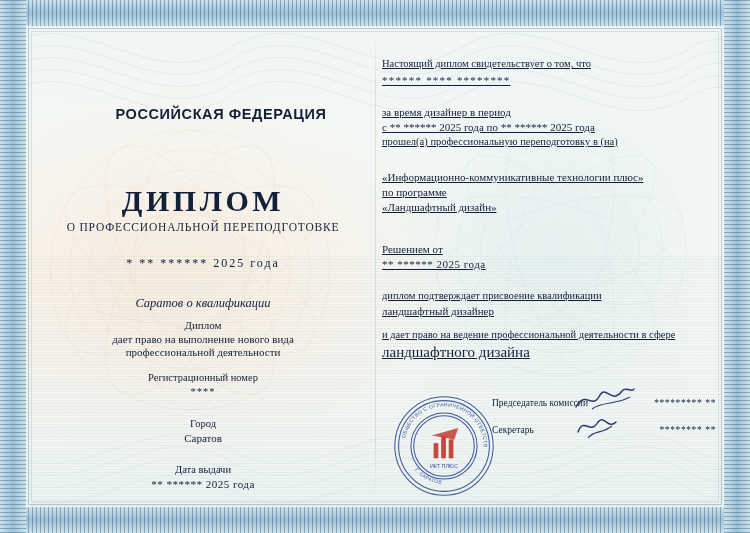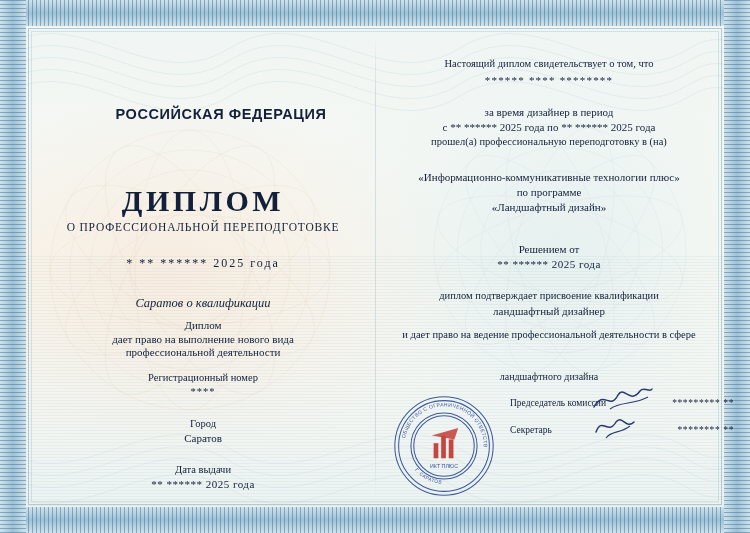--- a/index.html
+++ b/index.html
@@ -264,43 +264,44 @@
     font-size: 11px;
     letter-spacing: 0.5px;
     color: #12203a;
   }
 
   
   .r-line {
     position: absolute;
     left: 0;
     width: 100%;
-    text-align: center;
-    color: #12203a;
+    text-align: left;
+    color: #12203a;
+    text-decoration: underline;
   }
   .r-intro    { top: 24px;  font-size: 10.5px; }
   .r-name     { top: 40px;  font-size: 11px; letter-spacing: 1.2px; }
   .r-period   { top: 72px;  font-size: 11px; }
   .r-dates    { top: 87px;  font-size: 11px; }
   .r-passed   { top: 102px; font-size: 10.5px; }
   .r-org1     { top: 122px; font-size: 11px; }
   .r-org2     { top: 137px; font-size: 11px; }
   .r-progword { top: 152px; font-size: 11px; }
   .r-progname { top: 167px; font-size: 11px; }
   .r-decword  { top: 209px; font-size: 11px; }
   .r-decdate  { top: 224px; font-size: 11px; letter-spacing: 0.5px; }
   .r-confirm  { top: 256px; font-size: 10.5px; }
   .r-qualname { top: 271px; font-size: 11px; }
   .r-right1   { top: 295px; font-size: 10.5px; }
-  .r-right2   { top: 310px; font-size: 10px; margin-top: 27px; }
+  .r-right2   { top: 310px; font-size: 15px; }
 
   
   .sig-block {
     position: absolute;
-    left: 128px;
+    left: 110px;
     top: 360px;
     width: 224px;
     font-size: 9.5px;
     color: #12203a;
   }
   .sig-row {
     position: relative;
     height: 27px;
   }
   .sig-label {

